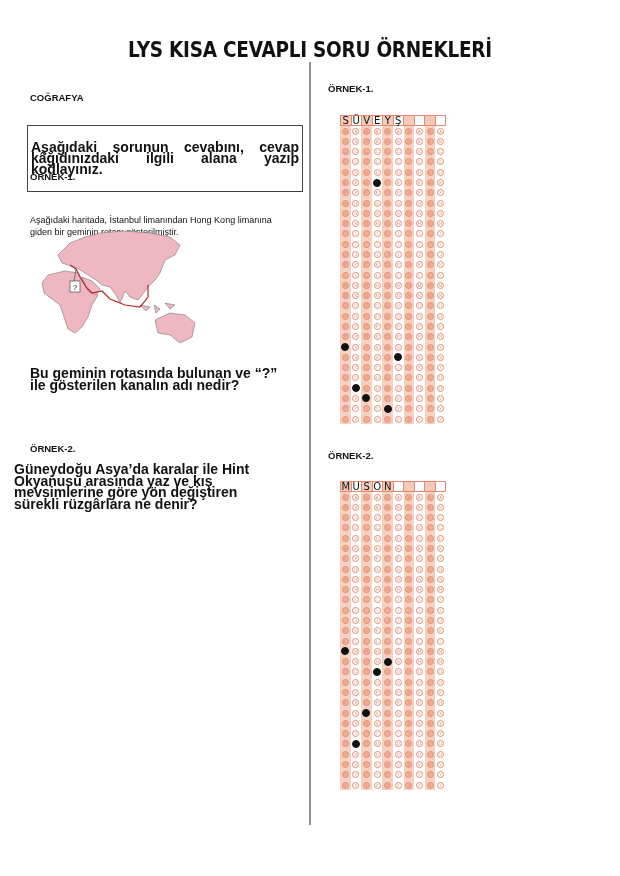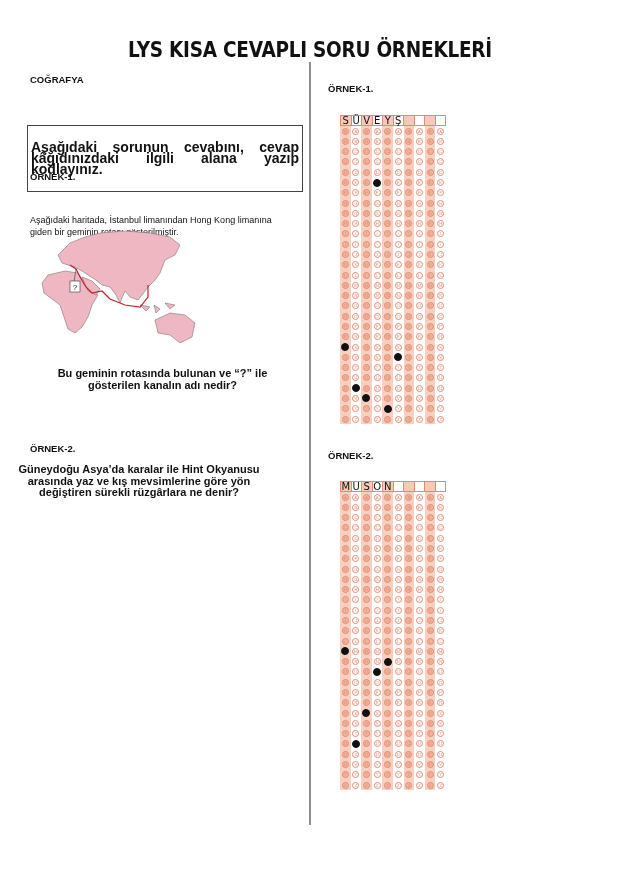--- a/index.html
+++ b/index.html
@@ -1,42 +1,42 @@
 <!DOCTYPE html>
 <html><head>
 <meta charset="utf-8">
 <style>
   html,body{margin:0;padding:0;background:#fff;}
   body{width:620px;height:876px;position:relative;overflow:hidden;font-family:"Liberation Sans",sans-serif;color:#111;}
   .title{position:absolute;top:38px;left:0;width:620px;text-align:center;font-size:21px;font-weight:bold;letter-spacing:-0.3px;font-family:"DejaVu Sans",sans-serif;transform:scaleX(0.88);}
   .divider{position:absolute;left:309px;top:62px;width:2px;height:763px;background:#8e8e8e;}
   .h{position:absolute;font-size:9.5px;font-weight:bold;}
   .p{position:absolute;font-size:9px;line-height:11.5px;}
-  .pb{position:absolute;font-size:11px;line-height:11.5px;font-weight:bold;text-align:center;}
+  .pb{position:absolute;font-size:14px;line-height:11.5px;font-weight:bold;}
   .box{position:absolute;left:27px;top:125px;width:268px;border:1px solid #444;padding:16px 3px;font-size:14px;line-height:11px;font-weight:bold;text-align:justify;text-align-last:left;}
   .map{position:absolute;left:30px;top:225px;width:190px;height:130px;}
   .omr{position:absolute;left:340px;width:106px;}
   .omr .hdr{display:flex;height:11px;border:1px solid #e08a70;box-sizing:border-box;}
   .omr .hdr span{flex:1;border-right:1px solid #e08a70;font-size:10px;line-height:10px;text-align:center;font-family:"DejaVu Sans",sans-serif;}
   .omr .hdr span:last-child{border-right:none;}
   .omr .hdr span.shade{background:#f6c9b8;}
   .omr .cols{display:flex;}
   .omr .col{flex:1;display:flex;flex-direction:column;align-items:center;}
   .omr .col.shade{background:#f7d0c0;}
   .bub{width:7px;height:7px;border-radius:50%;border:1px solid #e38d73;box-sizing:border-box;font-size:4px;line-height:6px;text-align:center;color:#e38d73;margin:1.65px 0;background:#fff;}
   .col.shade .bub{background:#f3b39c;}
   .bub.filled{background:#111 !important;border-color:#111;width:8px;height:8px;margin:1.15px 0;}
 </style>
 </head>
 <body>
 
 <div class="title">LYS KISA CEVAPLI SORU ÖRNEKLERİ</div>
 <div class="divider"></div>
 
-<div class="h" style="left:30px;top:74px;">COĞRAFYA</div>
+<div class="h" style="left:30px;top:92px;">COĞRAFYA</div>
 <div class="box">Aşağıdaki sorunun cevabını, cevap kâğıdınızdaki ilgili alana yazıp kodlayınız.</div>
 
 <div class="h" style="left:30px;top:171px;">ÖRNEK-1.</div>
 <div class="p" style="left:30px;top:193px;width:260px;margin-top:22px;">Aşağıdaki haritada, İstanbul limanından Hong Kong limanına giden bir geminin rotası gösterilmiştir.</div>
 
 <svg class="map" viewBox="0 0 190 130">
   <g fill="#efb7c2" stroke="#777" stroke-width="0.6">
     <path d="M28 30 L40 18 L55 12 L70 8 L95 6 L120 8 L140 12 L150 20 L145 30 L135 35 L130 48 L125 55 L118 62 L112 70 L108 75 L100 72 L95 66 L90 78 L86 70 L80 62 L72 60 L66 55 L58 50 L52 46 L45 42 L38 40 L32 38 Z"></path>
     <path d="M18 50 L35 46 L48 48 L55 58 L62 66 L68 70 L62 80 L58 92 L52 102 L45 108 L38 104 L34 92 L30 80 L22 74 L14 68 L12 58 Z"></path>
     <path d="M52 52 L62 56 L70 64 L66 70 L58 66 Z"></path>

